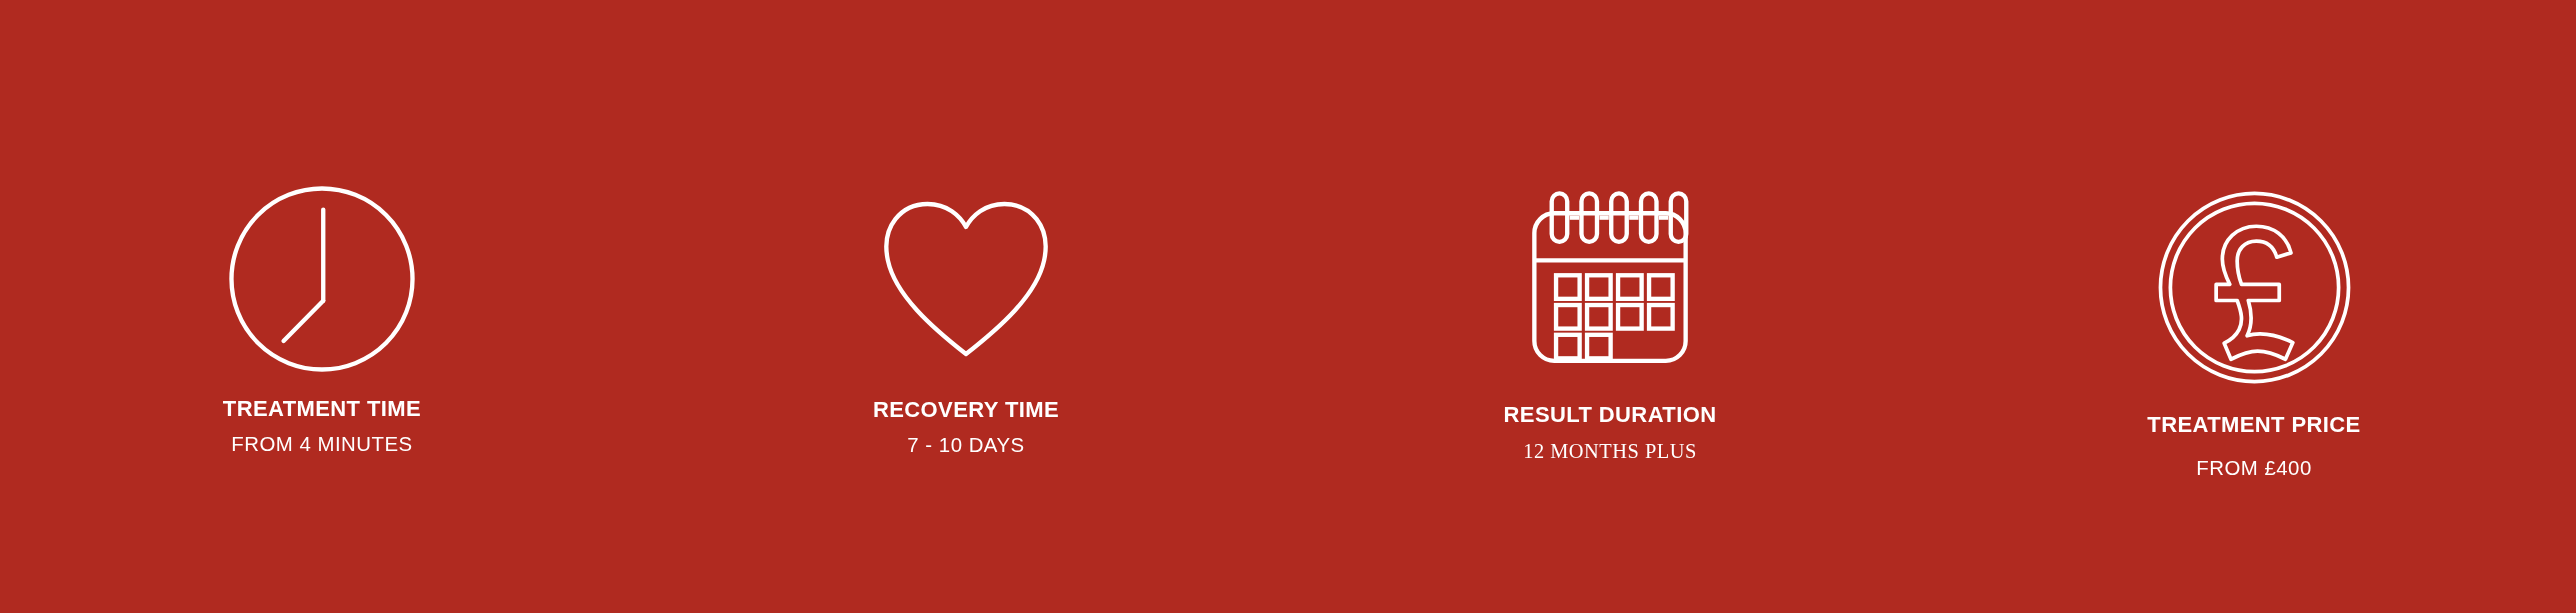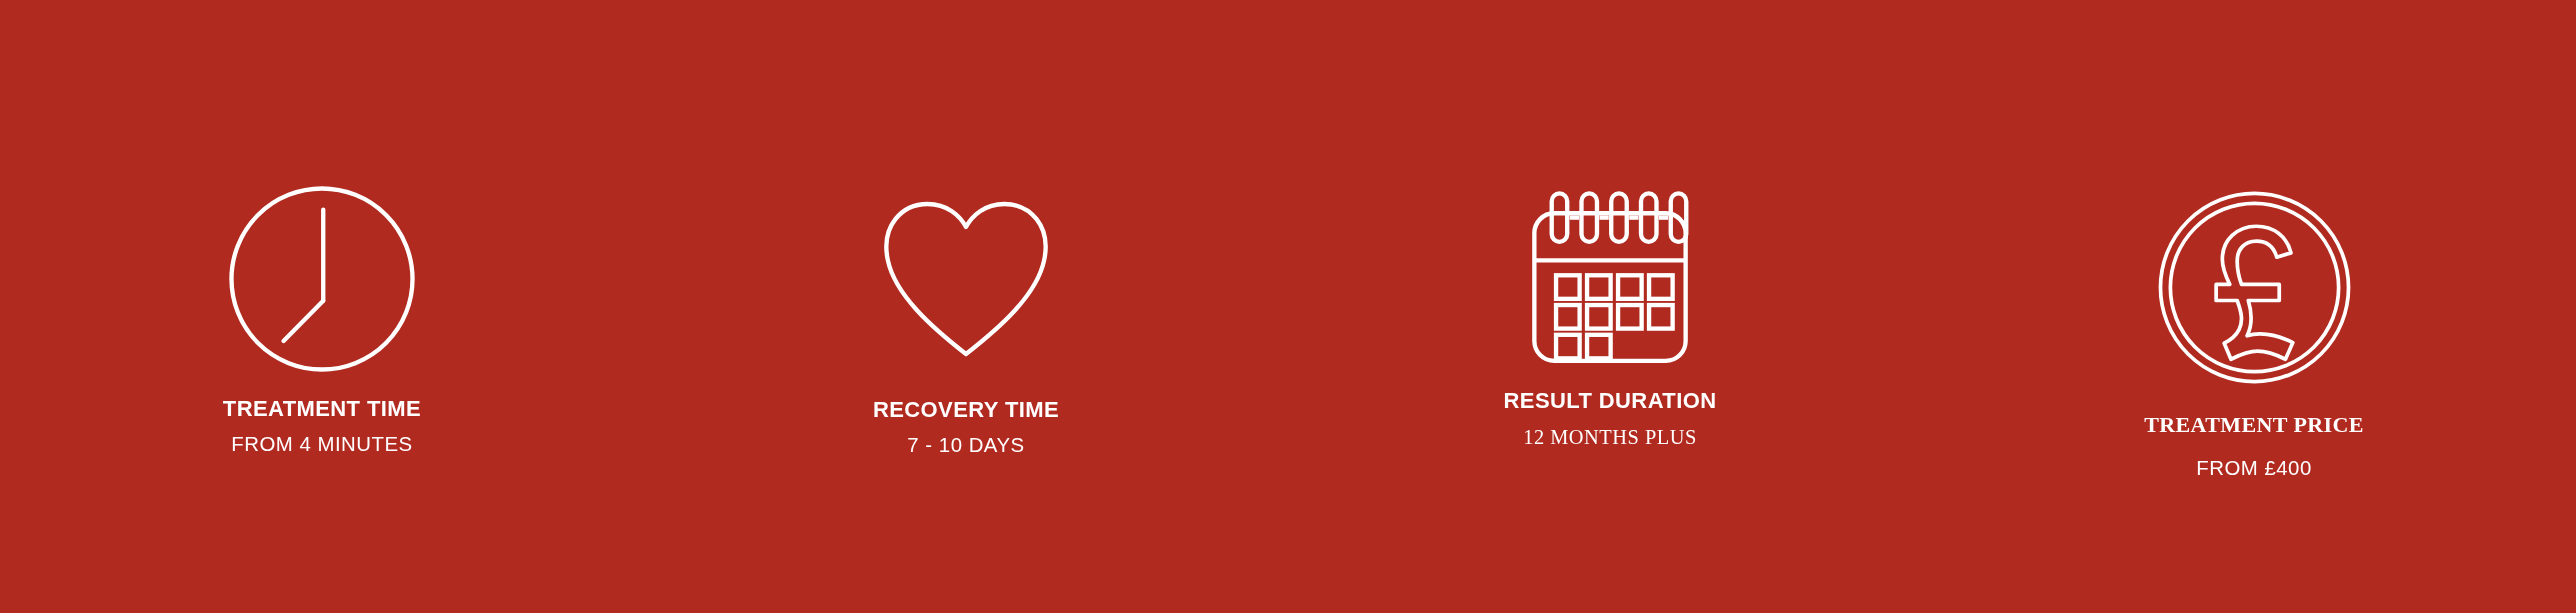--- a/index.html
+++ b/index.html
@@ -71,25 +71,25 @@
   
   .col-1 .icon-wrap { height: 186px; margin-top: 186px; }
   .col-1 .title     { margin-top: 26px; }
   .col-1 .subtitle  { margin-top: 14.2px; }
 
   .col-2 .icon-wrap { height: 186px; margin-top: 186px; }
   .col-2 .title     { margin-top: 27px; }
   .col-2 .subtitle  { margin-top: 14.2px; }
 
   .col-3 .icon-wrap { height: 186px; margin-top: 186px; }
-  .col-3 .title     { margin-top: 18px; }
+  .col-3 .title     { margin-top: 32px; }
   .col-3 .subtitle  { margin-top: 15px; font-family: Liberation Serif, serif; }
 
   .col-4 .icon-wrap { height: 193px; margin-top: 191px; }
-  .col-4 .title     { margin-top: 30px; font-family: Liberation Serif, serif; }
+  .col-4 .title     { margin-top: 30px; }
   .col-4 .subtitle  { margin-top: 22px; }
 </style>
 </head>
 <body style="background: rgb(176, 42, 32);">
 
 <div id="stage" style="background: rgb(176, 42, 32);">
   <div class="cols">
 
     <div class="col col-1">
       <div class="icon-wrap">

